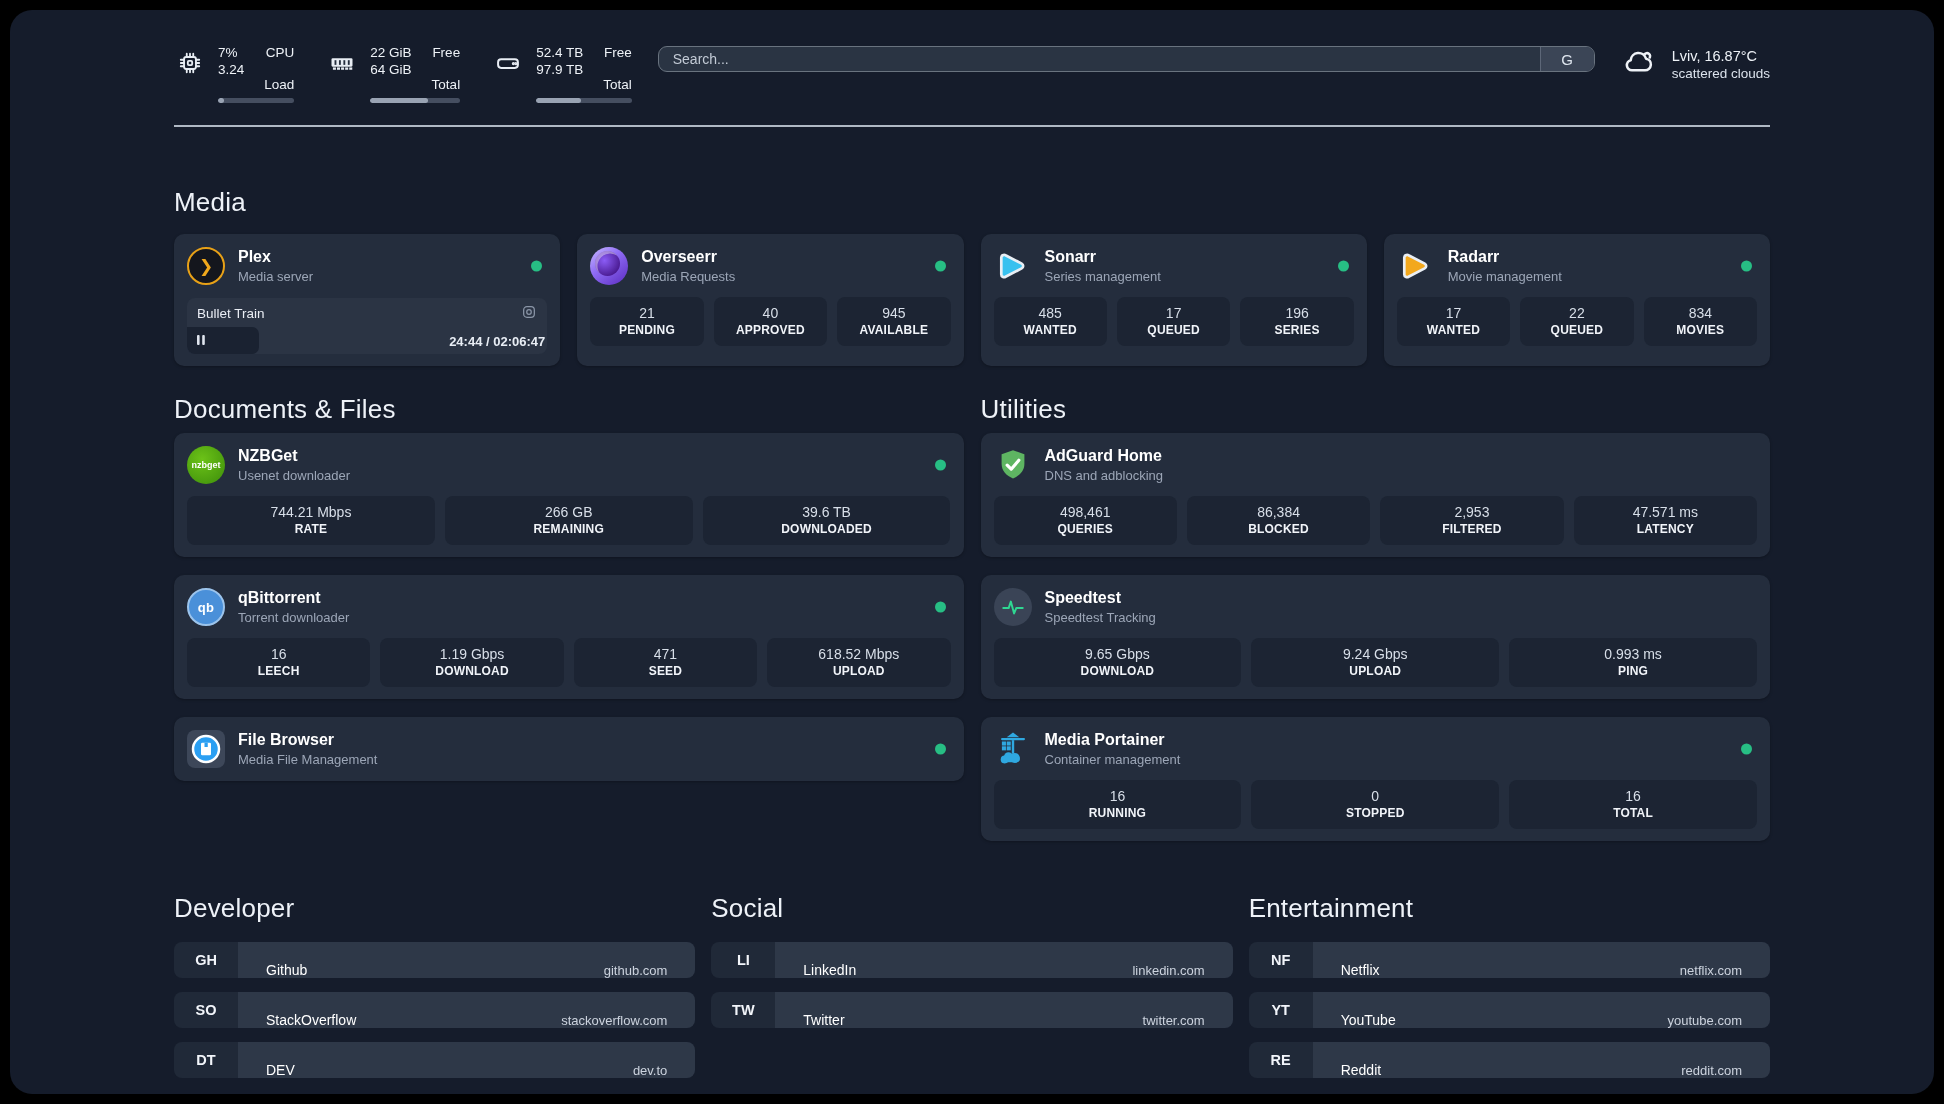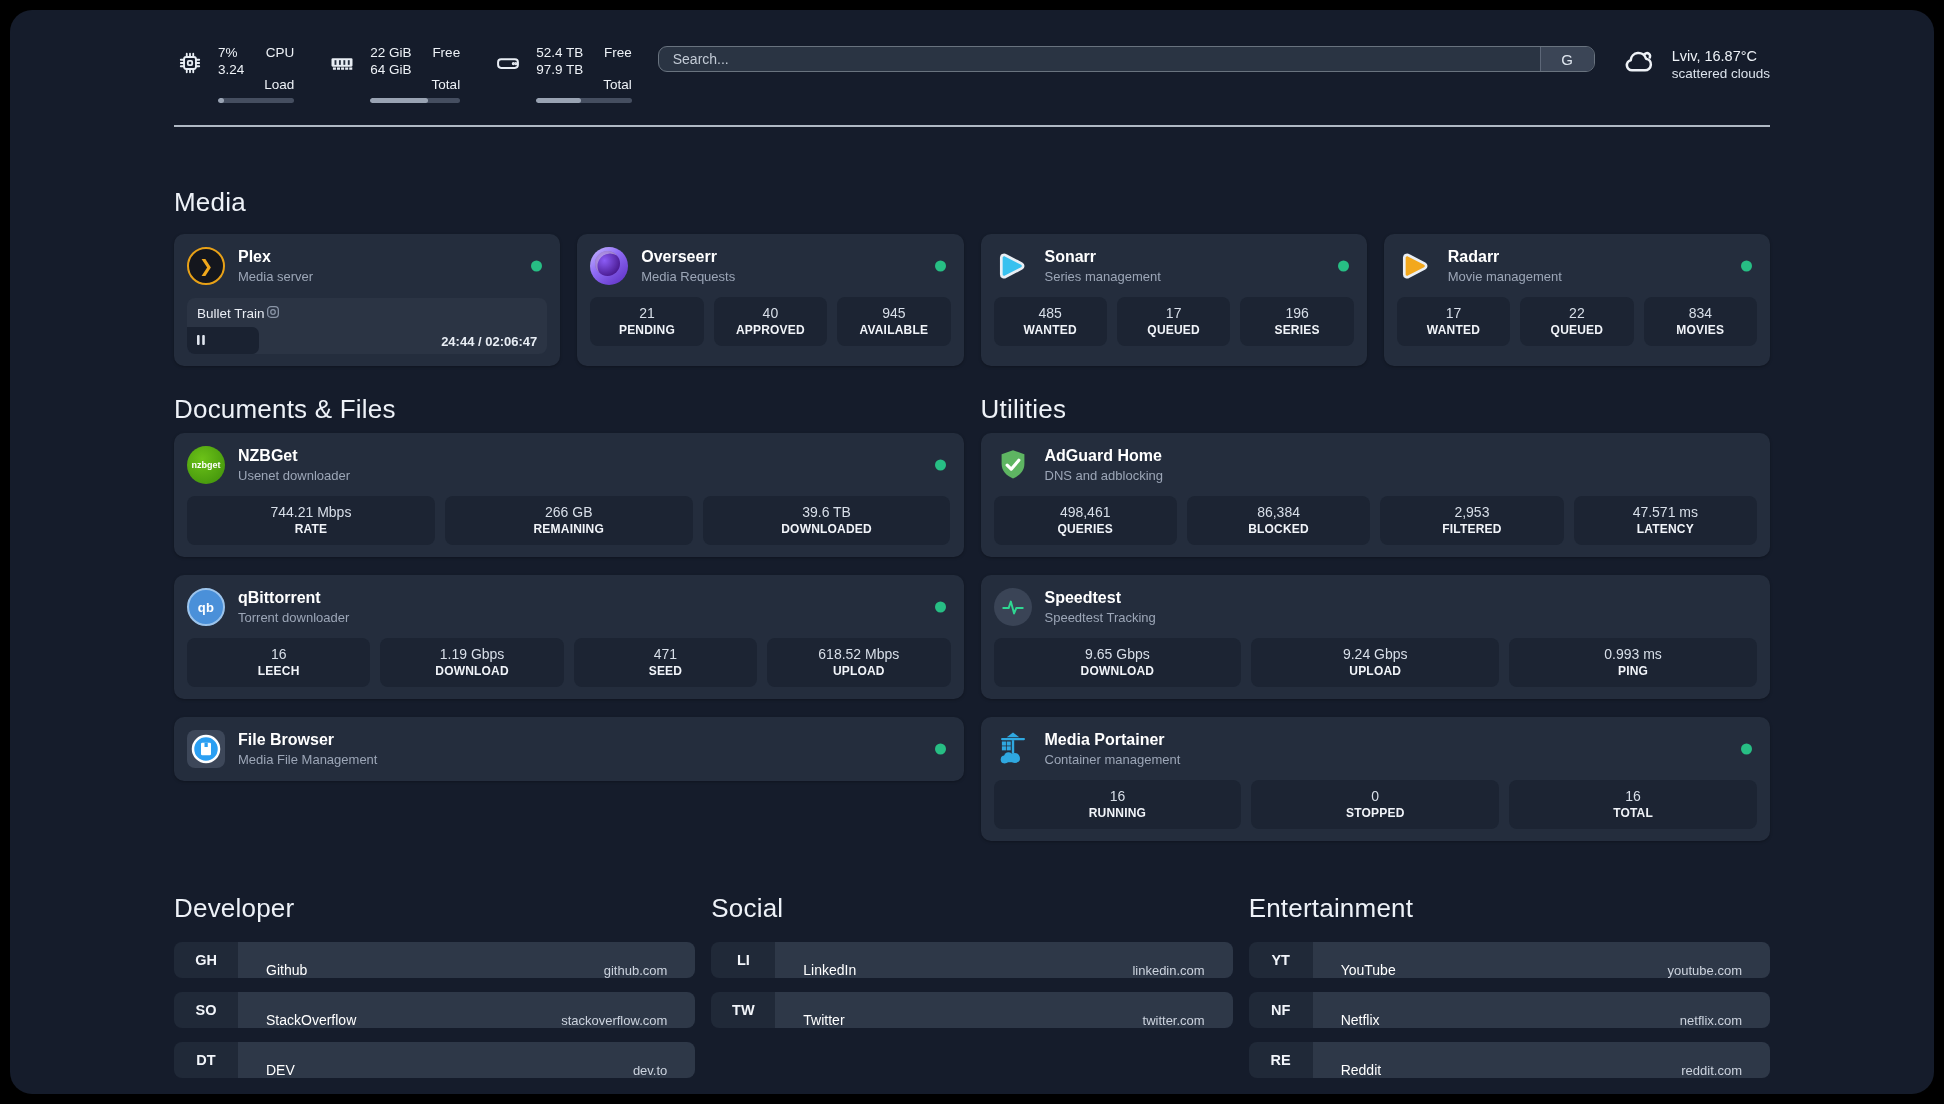--- a/index.html
+++ b/index.html
@@ -70,26 +70,26 @@
     box-shadow:inset 2.5px 2.5px 0 rgba(255,255,255,.4); }
   .nzbget-icon { border-radius:50%; background:radial-gradient(circle at 40% 35%, #6cc218, #3c8d0a);
     color:#fff; font-size:9px; font-weight:600; }
   .qb-icon { border-radius:50%; background:#4a90d9; border:2.5px solid #9cc4ec; color:#fff;
     font-size:13px; font-weight:600; letter-spacing:.3px; }
   .sq-wrap { border-radius:8px; background:#3d4759; }
   .speedtest-icon { border-radius:50%; background:#3a4456; }
 
   
   .np { margin-top:12px; border-radius:8px; overflow:hidden; background:#2b3444; }
-  .np-title-row { padding:6px 10px 4px; display:flex; justify-content:flex-start; align-items:center;
+  .np-title-row { padding:6px 10px 4px; display:flex; justify-content:space-between; align-items:center;
     font-size:13.5px; color:#e9edf4; }
   .np-bar { position:relative; height:27px; }
   .np-fill { position:absolute; left:0; top:0; bottom:0; background:#1a2231; border-radius:0 7px 7px 0;
     display:flex; align-items:center; padding-left:9px; }
-  .np-time { position:absolute; right:10px; top:50%; transform:translateY(-50%);
+  .np-time { position:absolute; right:2px; top:50%; transform:translateY(-50%);
     font-size:13px; font-weight:700; color:#e8edf4; }
 
   
   .bm-grid { display:grid; grid-template-columns:repeat(3,1fr); gap:16px; padding:0 164px; margin-top:52px; align-items:start; }
   .bm-title { margin-bottom:18px; }
   .bm-row { display:flex; height:36px; border-radius:8px; overflow:hidden; margin-bottom:14px; cursor:pointer; }
   .bm-abbr { width:64px; flex:0 0 auto; background:#202938; color:#f2f5fa; font-weight:700; font-size:14.5px;
     display:flex; align-items:center; justify-content:center; }
   .bm-pill { flex:1; background:#2e3848; display:flex; align-items:flex-end; justify-content:space-between; padding:0 28px; }
   .bm-name { font-size:14px; color:#ffffff; }
@@ -567,34 +567,34 @@
         <div class="bm-pill">
           <span class="bm-name">Twitter</span>
           <span class="bm-url">twitter.com</span>
         </div>
       </div>
     </div>
 
     <div class="bm-col">
       <h2 class="section-title bm-title">Entertainment</h2>
       <div class="bm-row">
+        <div class="bm-abbr">NF</div>
+        <div class="bm-pill">
+          <span class="bm-name">Netflix</span>
+          <span class="bm-url">netflix.com</span>
+        </div>
+      </div>
+      <div class="bm-row">
         <div class="bm-abbr">YT</div>
         <div class="bm-pill">
           <span class="bm-name">YouTube</span>
           <span class="bm-url">youtube.com</span>
         </div>
       </div>
       <div class="bm-row">
-        <div class="bm-abbr">NF</div>
-        <div class="bm-pill">
-          <span class="bm-name">Netflix</span>
-          <span class="bm-url">netflix.com</span>
-        </div>
-      </div>
-      <div class="bm-row">
         <div class="bm-abbr">RE</div>
         <div class="bm-pill">
           <span class="bm-name">Reddit</span>
           <span class="bm-url">reddit.com</span>
         </div>
       </div>
     </div>
 
   </div>
 </div>

